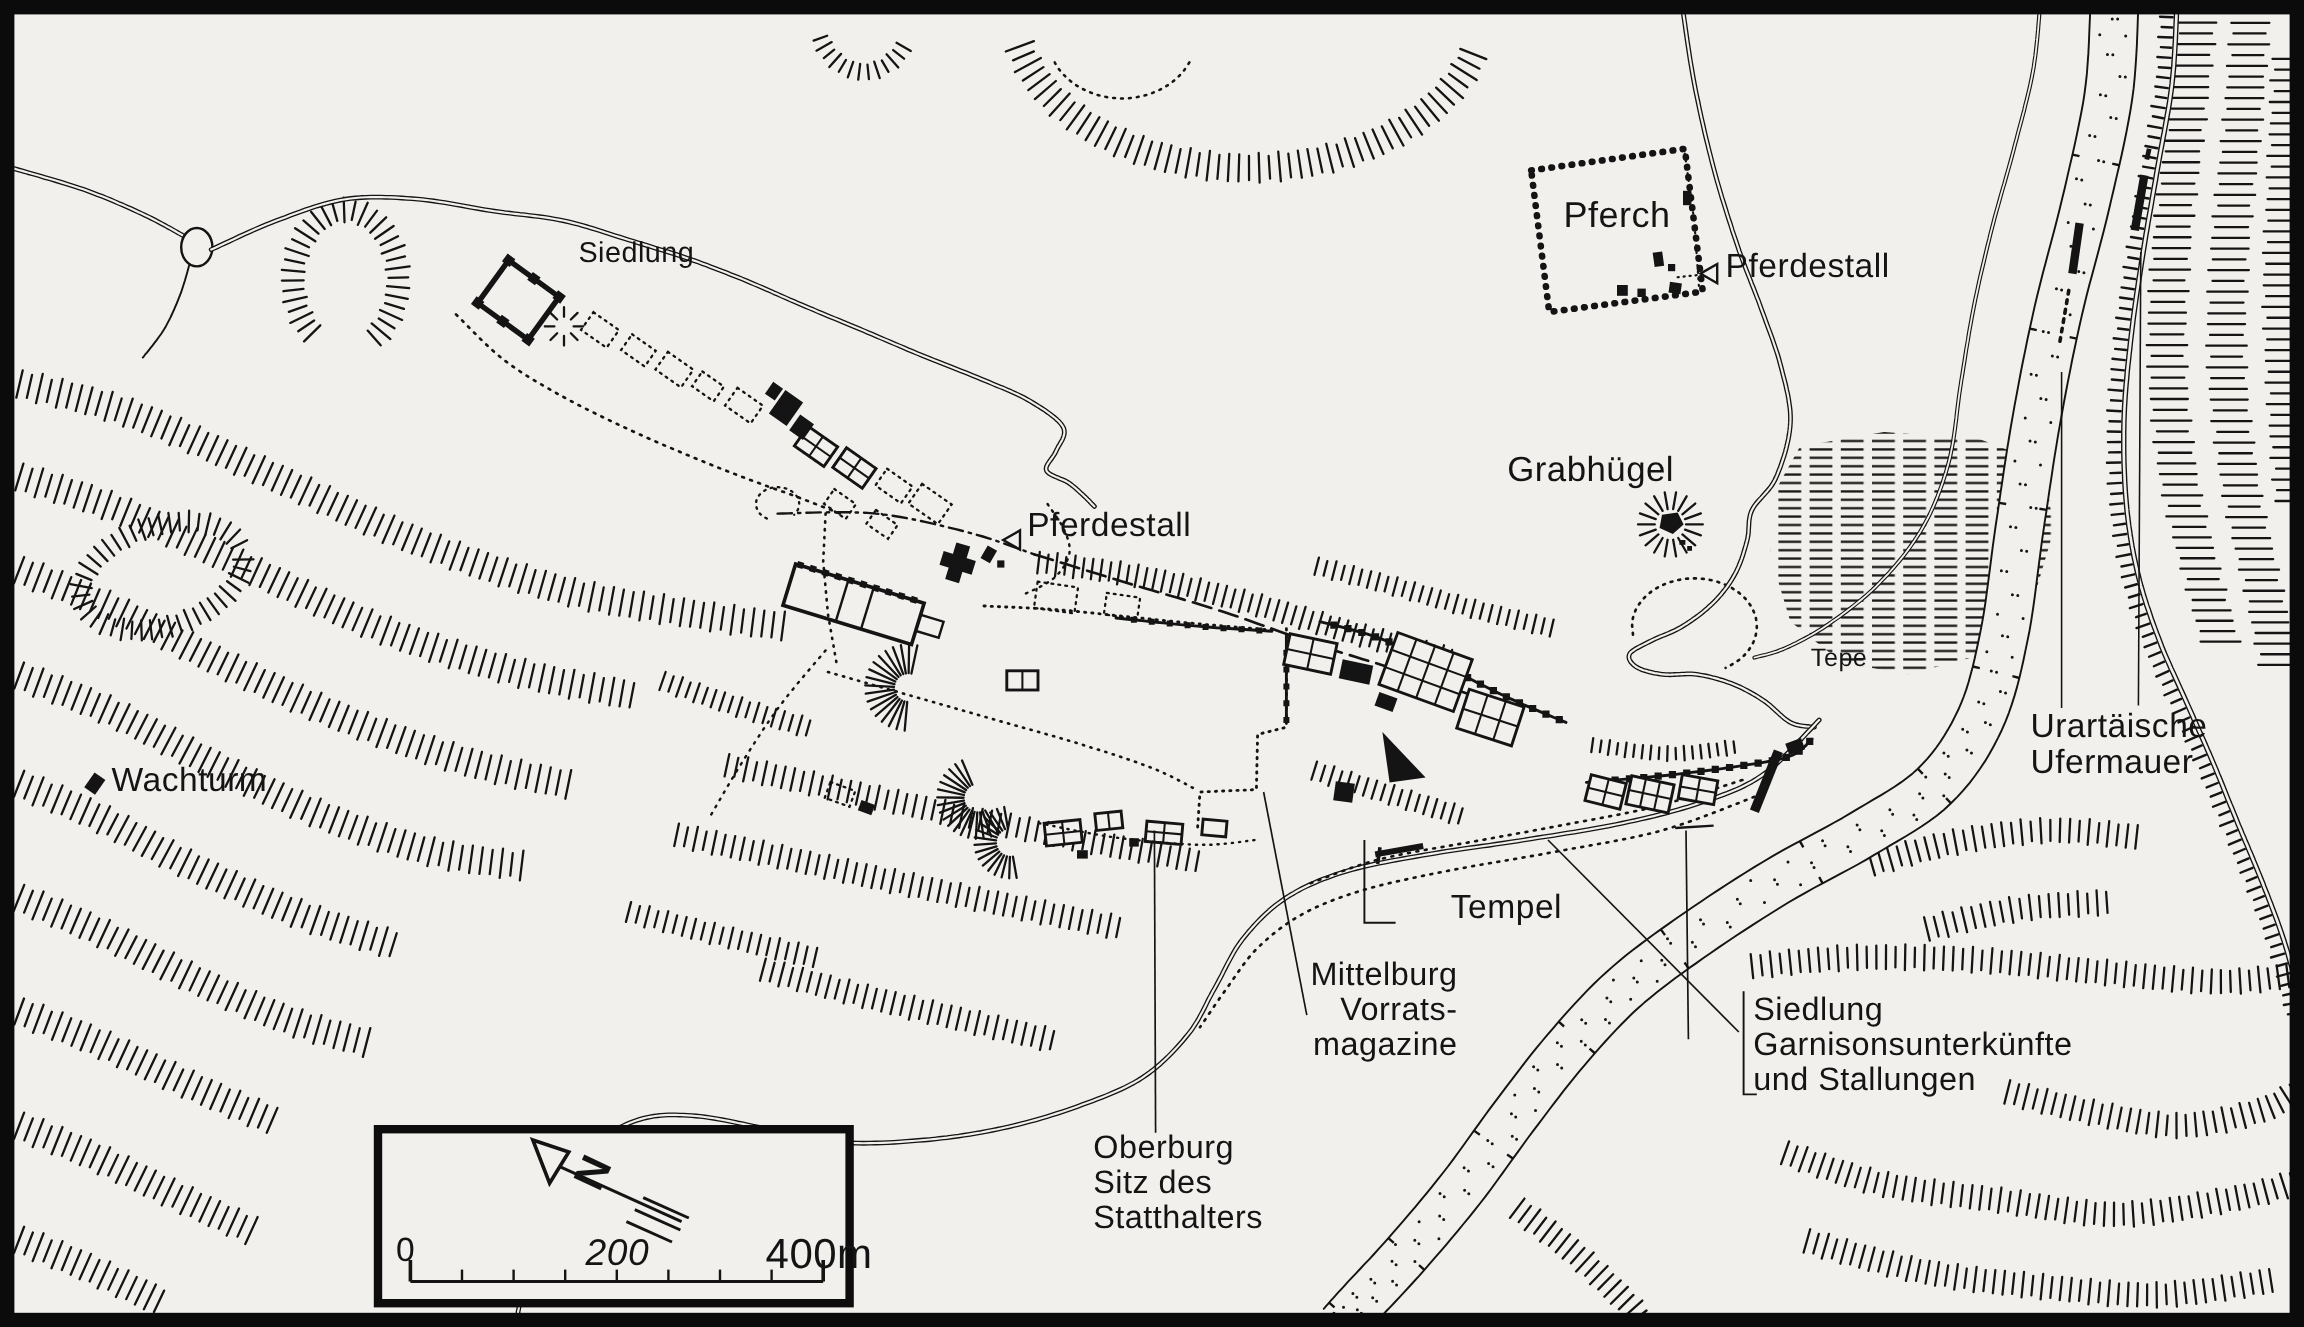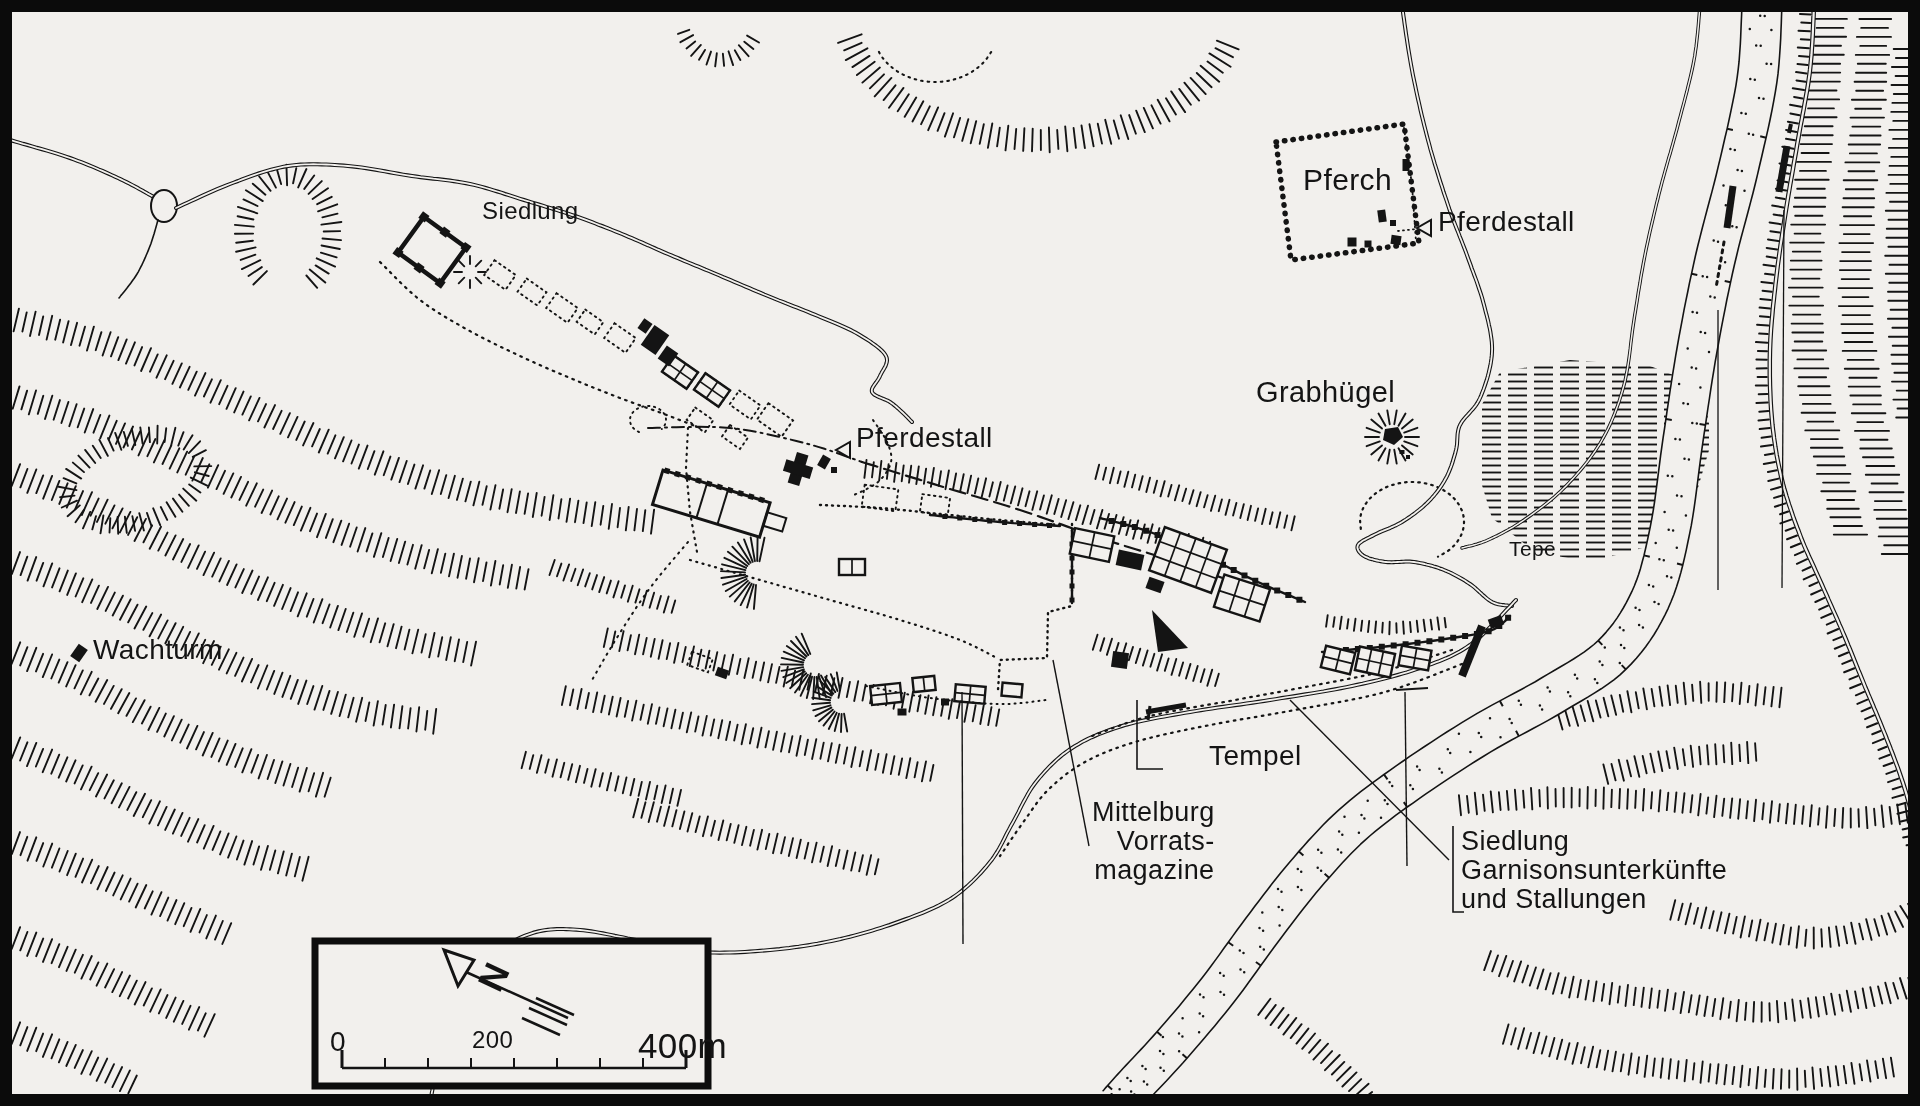--- a/index.html
+++ b/index.html
@@ -307,38 +307,47 @@
   <div class="lbl" style="left:482px;top:197px;font-size:24px;">Siedlung</div>
 
   <div class="lbl" style="left:1303px;top:163px;font-size:30px;">Pferch</div>
 
   <div class="lbl" style="left:1438px;top:206px;font-size:28px;">Pferdestall</div>
 
   <div class="lbl" style="left:1256px;top:376px;font-size:29px;">Grabhügel</div>
 
   <div class="lbl" style="left:1509px;top:537px;font-size:21px;text-align:right;">Tepe</div>
 
+  <div class="lbl" style="left:1692px;top:590px;font-size:28px;line-height:30px;">
+    <div>Urartäische</div>
+    <div>Ufermauer</div>
+  </div>
 
   <div class="lbl" style="left:93px;top:634px;font-size:28px;">Wachturm</div>
 
   <div class="lbl" style="left:856px;top:422px;font-size:28px;">Pferdestall</div>
 
   <div class="lbl" style="left:1167px;top:740px;font-size:28px;margin-left:42px;">Tempel</div>
 
   <div class="lbl" style="left:1092px;top:798px;font-size:27px;line-height:29px;text-align:right;">
     <div>Mittelburg</div>
     <div>Vorrats-</div>
     <div>magazine</div>
   </div>
 
+  <div class="lbl" style="left:911px;top:942px;font-size:27px;line-height:29px;">
+    <div>Oberburg</div>
+    <div>Sitz des</div>
+    <div>Statthalters</div>
+  </div>
 
   <div class="lbl" style="left:1461px;top:827px;font-size:27px;line-height:29px;">
     <div>Siedlung</div>
     <div>Garnisonsunterkünfte</div>
     <div>und Stallungen</div>
   </div>
 
   <div class="lbl" style="left:330px;top:1026px;font-size:28px;">0</div>
-  <div class="lbl" style="left:472px;top:1026px;font-size:24px;">200</div>
+  <div class="lbl" style="left:488px;top:1026px;font-size:31px;font-style:italic;">200</div>
   <div class="lbl" style="left:638px;top:1026px;font-size:35px;">400m</div>
 
   <div class="lbl" style="left:480px;top:956px;font-size:36px;font-weight:bold;transform:rotate(115deg);">N</div>
 </div>
 
 </body></html>

